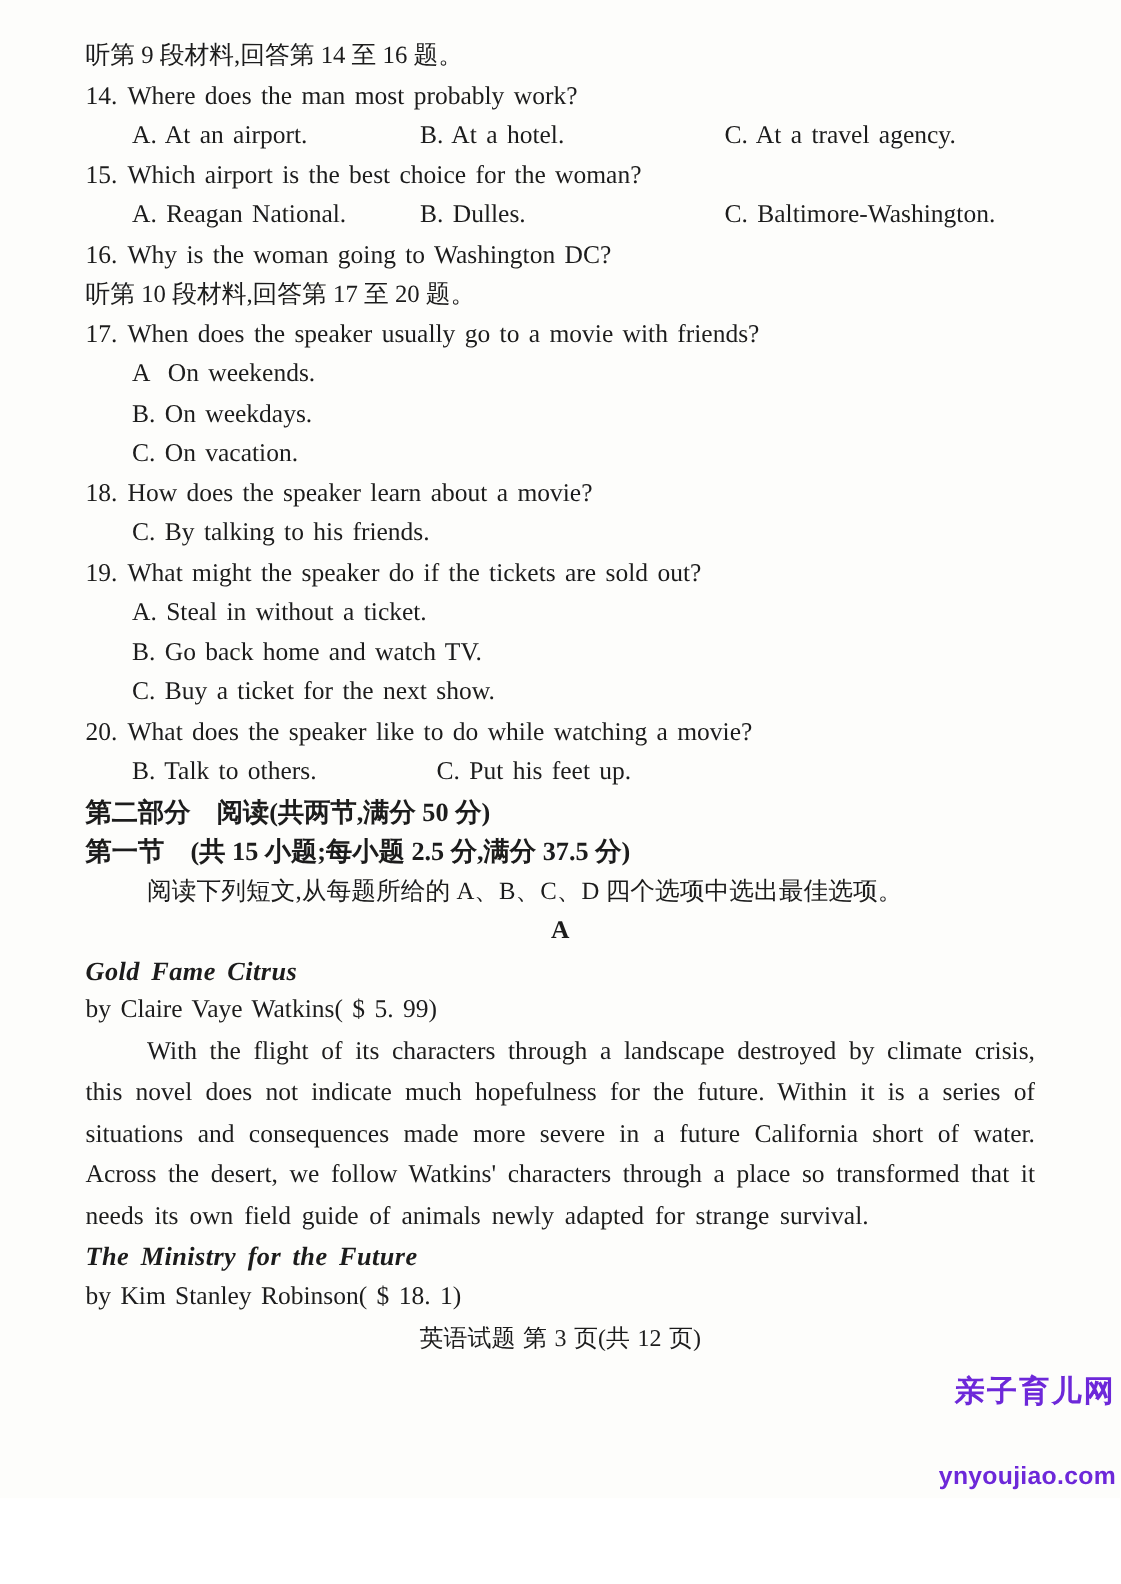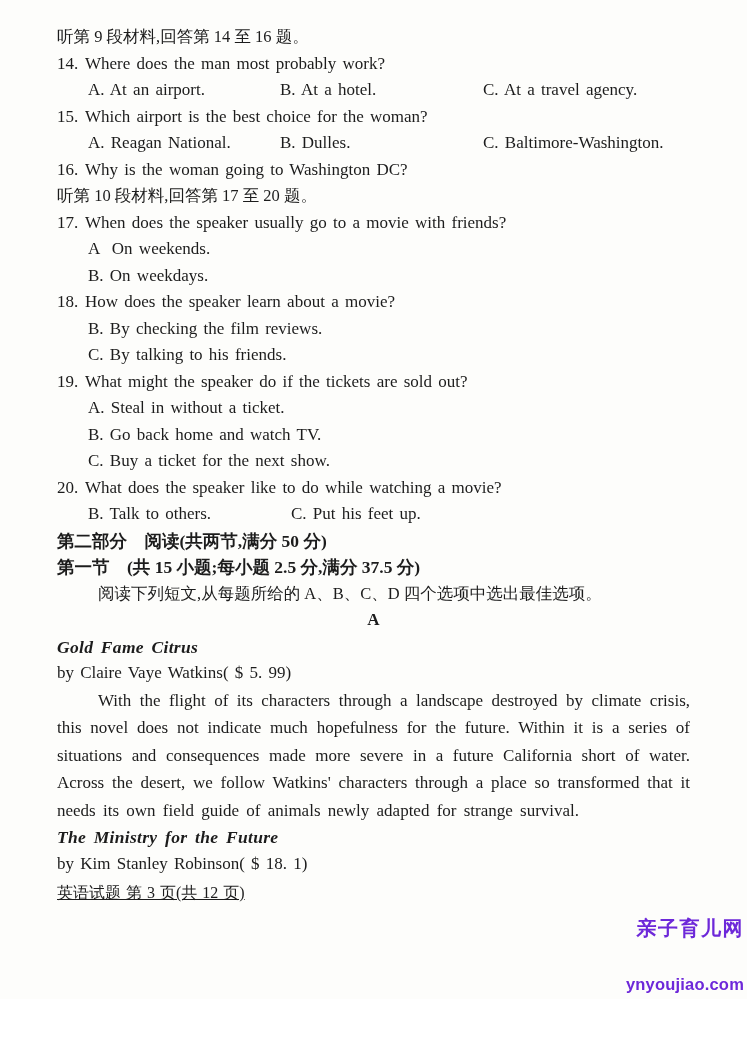--- a/index.html
+++ b/index.html
@@ -47,26 +47,25 @@
   }
   .desc {
     margin: 0;
     text-align: justify;
     text-indent: 41px;
     line-height: 27.5px;
     font-size: 17px;
     word-spacing: 3px;
   }
   .page-footer {
-    text-align: left;
+    text-align: center;
     font-size: 16px;
     line-height: 27px;
     margin-top: 2px;
     word-spacing: 1px;
-    text-decoration: underline;
   }
   .watermark {
     position: absolute;
     right: 3px;
     bottom: 6px;
     text-align: right;
     font-family: "Liberation Sans", sans-serif;
     font-weight: bold;
     line-height: 1.02;
   }
@@ -110,27 +109,27 @@
     </div>
 
     <div class="line cn">听第 10 段材料,回答第 17 至 20 题。</div>
 
     <div>
       <div class="line q-line">
         <span class="q-num">17.</span><span>When does the speaker usually go to a movie with friends?</span>
       </div>
       <div class="line opt-stacked">A  On weekends.</div>
       <div class="line opt-stacked">B. On weekdays.</div>
+      <div class="line opt-stacked">C. On vacation.</div>
     </div>
 
     <div>
       <div class="line q-line">
         <span class="q-num">18.</span><span>How does the speaker learn about a movie?</span>
       </div>
-      <div class="line opt-stacked">B. By checking the film reviews.</div>
       <div class="line opt-stacked">C. By talking to his friends.</div>
     </div>
 
     <div>
       <div class="line q-line">
         <span class="q-num">19.</span><span>What might the speaker do if the tickets are sold out?</span>
       </div>
       <div class="line opt-stacked">A. Steal in without a ticket.</div>
       <div class="line opt-stacked">B. Go back home and watch TV.</div>
       <div class="line opt-stacked">C. Buy a ticket for the next show.</div>

